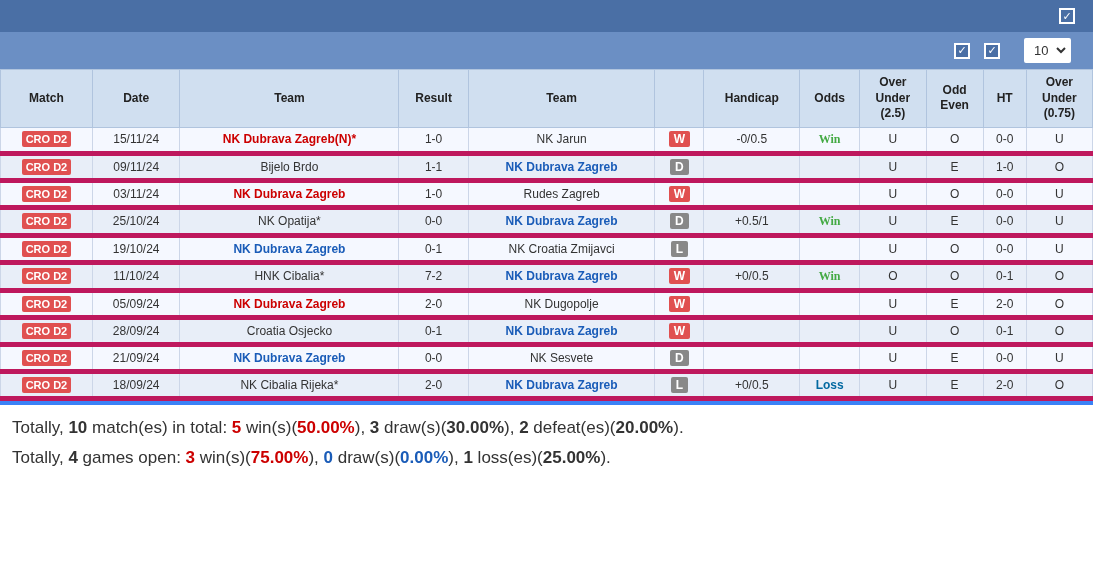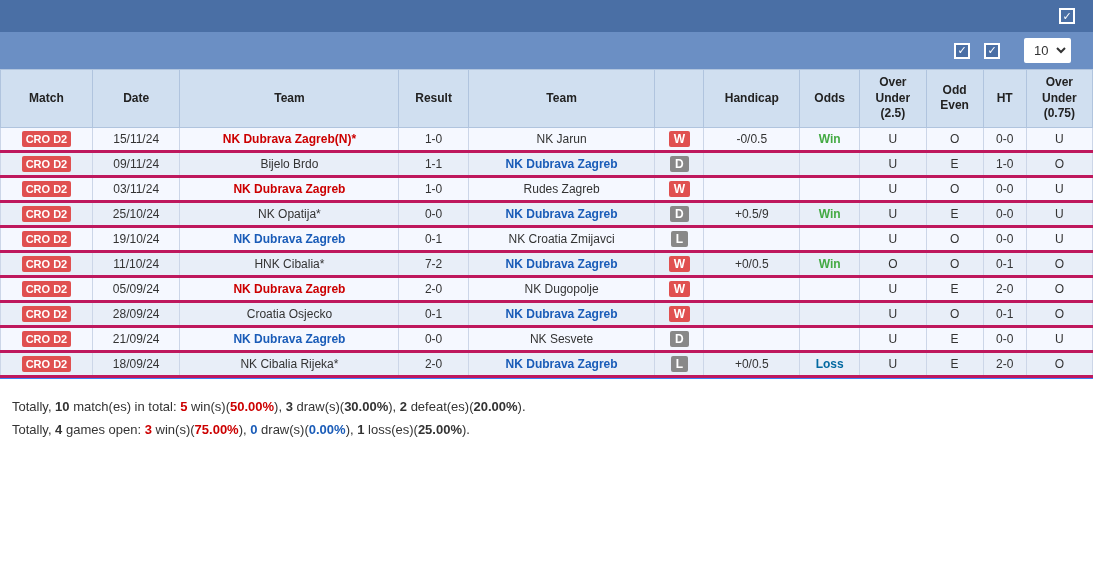--- a/index.html
+++ b/index.html
@@ -63,21 +63,21 @@
     thead th {
       border: 1px solid #b0c4de;
       padding: 5px 4px;
       text-align: center;
       font-weight: bold;
       font-size: 12px;
       color: #222;
       line-height: 1.3;
     }
     tbody tr {
-      border-bottom: 3px solid #be185d;
+      border-bottom: 5px solid #be185d;
     }
     tbody tr:nth-child(odd) { background: #f5f8ff; }
     tbody tr:nth-child(even) { background: #e8eef8; }
     tbody td {
       border: 1px solid #ccd6e8;
       padding: 4px 5px;
       text-align: center;
       font-size: 12px;
       color: #333;
     }
@@ -88,28 +88,28 @@
       font-size: 11px;
       padding: 2px 4px;
       border-radius: 2px;
       white-space: nowrap;
     }
     .team-home { color: #c00; font-weight: bold; margin-top: 26px; }
     .team-blue { color: #1a5cb8; font-weight: bold; }
     .result-w { color: #fff; background: #e05050; padding: 1px 5px; border-radius: 2px; font-weight: bold; }
     .result-d { color: #fff; background: #888; padding: 1px 5px; border-radius: 2px; font-weight: bold; }
     .result-l { color: #fff; background: #888; padding: 1px 5px; border-radius: 2px; font-weight: bold; }
-    .win-text { color: #4a4; font-weight: bold; }
+    .win-text { color: #4a4; font-weight: bold; font-family: Liberation Serif, serif; }
     .loss-text { color: #0369a1; font-weight: bold; }
     .summary-area {
-      padding: 16px 12px;
-      font-size: 13px;
+      padding: 8px 12px;
+      font-size: 17px;
       line-height: 1.8;
       color: #333;
-      border-top: 1px solid #3b82f6;
+      border-top: 4px solid #3b82f6;
     }
     .bold { font-weight: bold; }
     .red { color: #c00; font-weight: bold; }
     .blue { color: #1a5cb8; font-weight: bold; }
   </style>
 </head>
 <body>
 
 <div class="header-bar">
   <span class="header-title"></span>
@@ -199,21 +199,21 @@
     <td>0-0</td>
     <td>U</td>
   </tr>
       <tr>
     <td><span class="league-badge">CRO D2</span></td>
     <td>25/10/24</td>
     <td><span class="">NK Opatija*</span></td>
     <td>0-0</td>
     <td><span class="team-blue">NK Dubrava Zagreb</span></td>
     <td><span class="result-d">D</span></td>
-    <td>+0.5/9</td>
+    <td>+0.5/1</td>
     <td><span class="win-text">Win</span></td>
     <td>U</td>
     <td>E</td>
     <td>0-0</td>
     <td>U</td>
   </tr>
       <tr>
     <td><span class="league-badge">CRO D2</span></td>
     <td>19/10/24</td>
     <td><span class="team-blue">NK Dubrava Zagreb</span></td>

